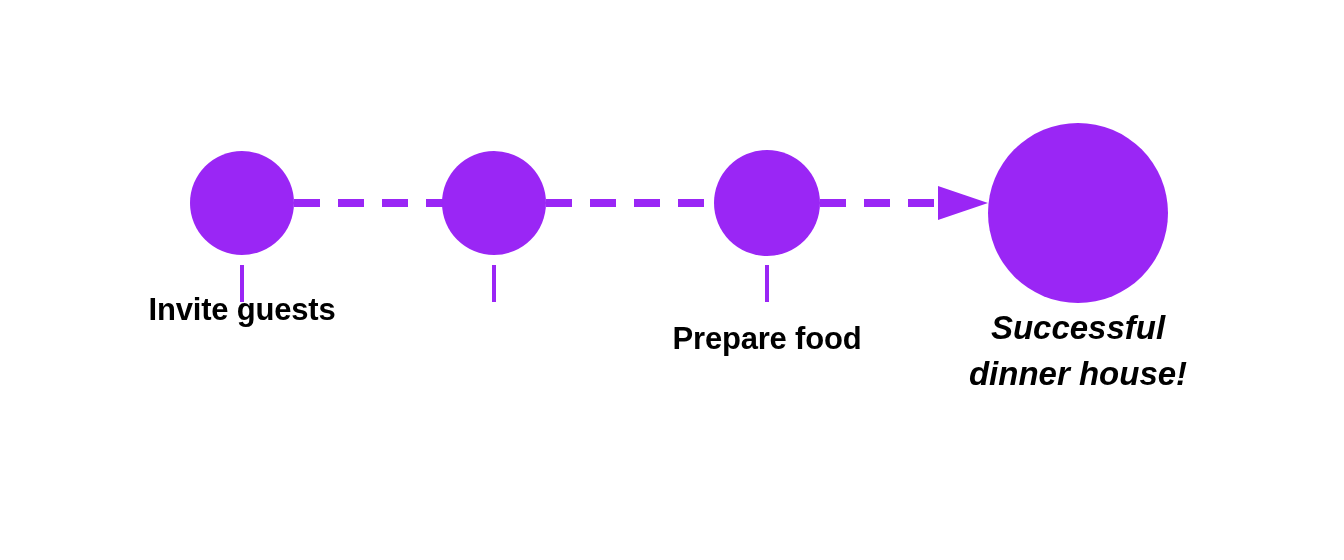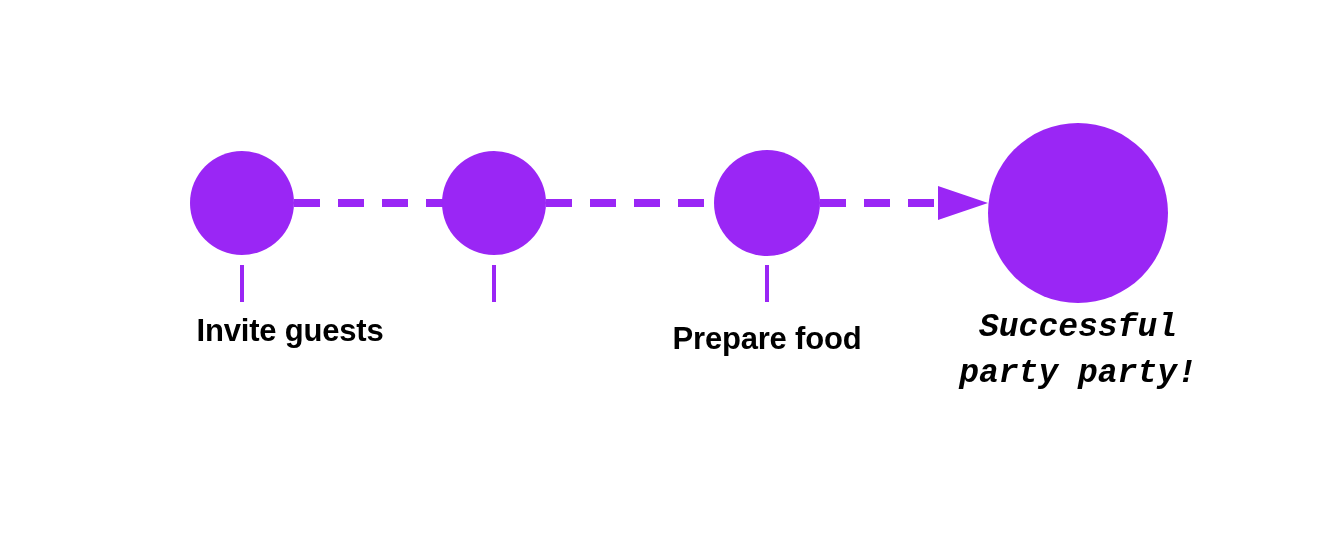--- a/index.html
+++ b/index.html
@@ -33,21 +33,21 @@
     font-weight: bold;
     font-size: 31px;
     line-height: 38px;
     letter-spacing: -0.2px;
     white-space: nowrap;
   }
   .outcome-label {
     position: absolute;
     text-align: center;
     color: #000000;
-    font-family: Liberation Mono, monospace;
+    font-family: Liberation Sans, sans-serif;
     font-weight: bold;
     font-style: italic;
     font-size: 33px;
     line-height: 46px;
     white-space: nowrap;
   }
   .outcome-label .line {
     display: block;
   }
 </style>
@@ -70,23 +70,23 @@
     <circle cx="494" cy="203" r="52" fill="#9A26F5"></circle>
     <circle cx="767" cy="203" r="53" fill="#9A26F5"></circle>
 
     <circle cx="1078" cy="213" r="90" fill="#9A26F5"></circle>
 
     <line x1="242" y1="265" x2="242" y2="302" stroke="#9A26F5" stroke-width="4"></line>
     <line x1="494" y1="265" x2="494" y2="302" stroke="#9A26F5" stroke-width="4"></line>
     <line x1="767" y1="265" x2="767" y2="302" stroke="#9A26F5" stroke-width="4"></line>
   </svg>
 
-  <div class="node-label" style="left:0px; top:312px; width:484px;padding-left:48px;">Invite guests</div>
+  <div class="node-label" style="left:0px; top:291px; width:484px;">Invite guests</div>
 
 
   <div class="node-label" style="left:557px; top:320px; width:420px;">Prepare food</div>
 
   <div class="outcome-label" style="left:858px; top:305px; width:440px;">
     <span class="line">Successful</span>
-    <span class="line">party party!</span>
+    <span class="line">dinner house!</span>
   </div>
 
 </div>
 
 </body></html>

